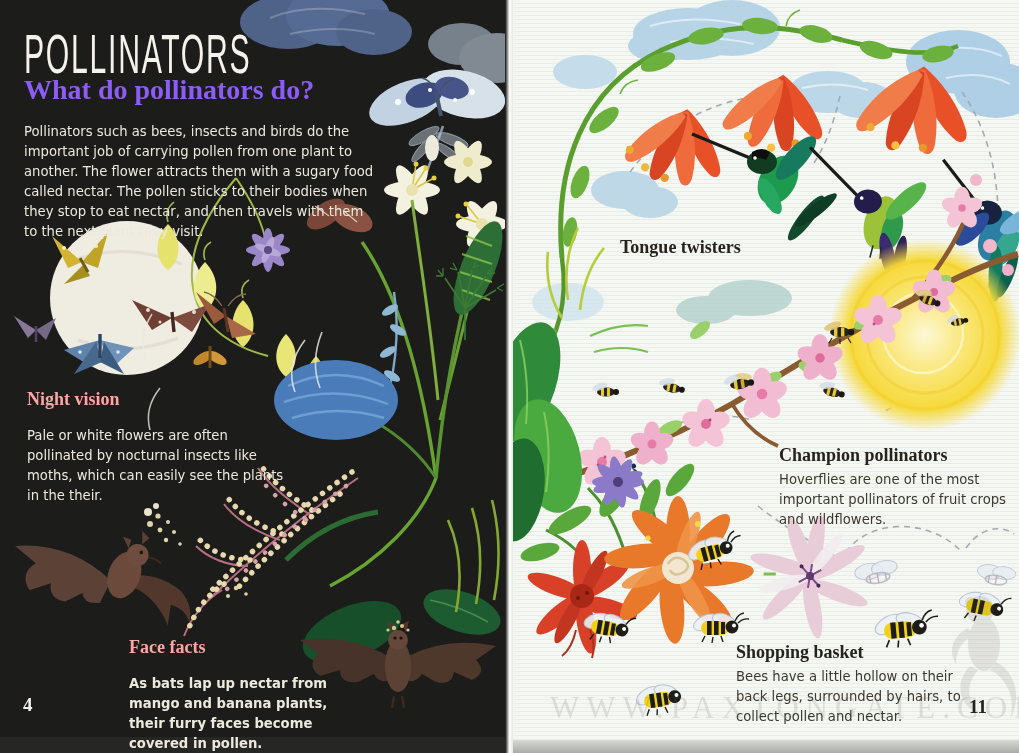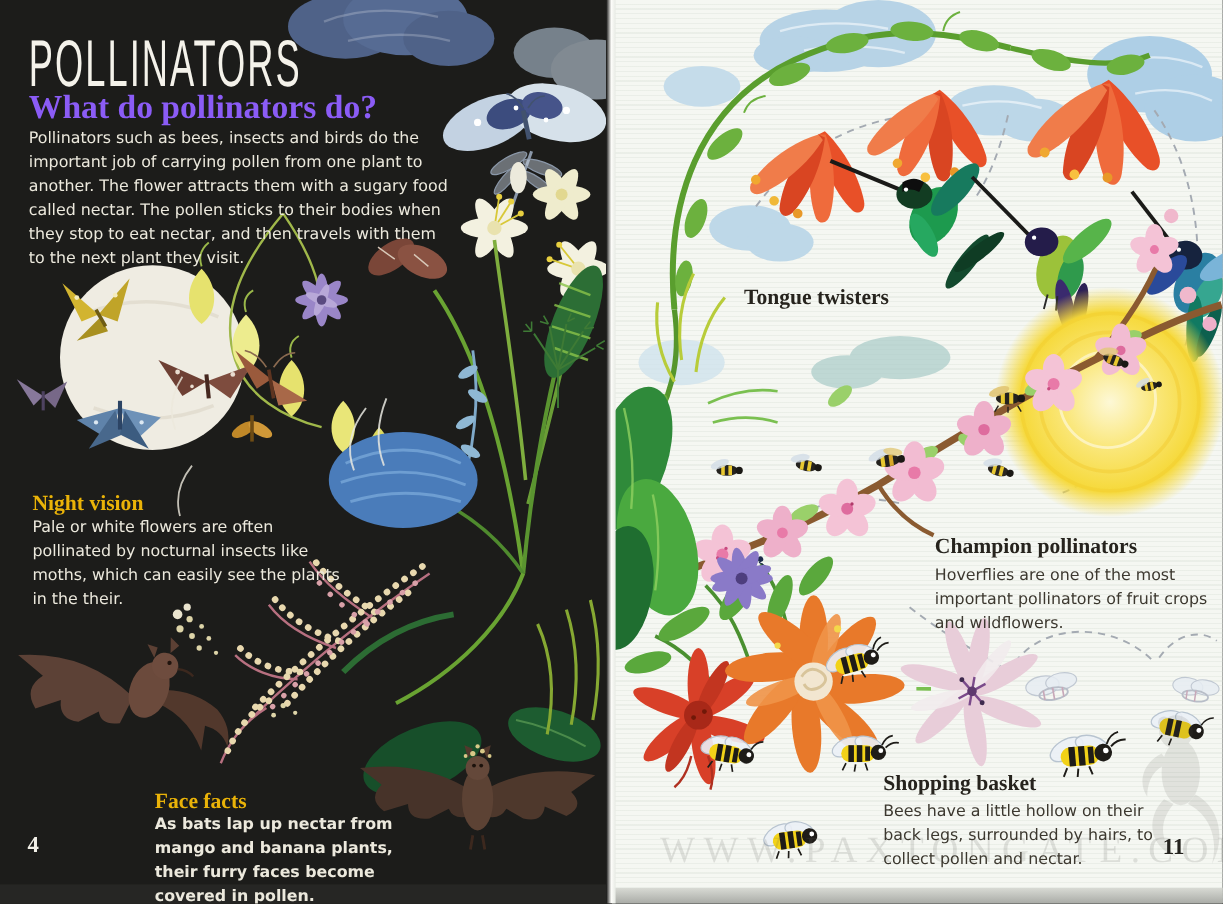--- a/index.html
+++ b/index.html
@@ -8,22 +8,22 @@
   .page-left{left:0;width:506px;background:#1c1c1a;}
   .page-left::after{content:"";position:absolute;left:0;bottom:0;width:100%;height:16px;background:#262624;}
   .spine{position:absolute;top:0;left:505px;width:8px;height:753px;background:linear-gradient(to right,#0c0c0b,#fdfdfa 55%,#e7eae4);z-index:3;}
   .page-right{left:510px;width:509px;background:repeating-linear-gradient(180deg,rgba(255,255,255,0) 0 3px,rgba(210,218,208,.30) 3px 4px),#f5f7f2;}
   .page-right::after{content:"";position:absolute;left:0;bottom:0;width:100%;height:13px;background:linear-gradient(180deg,#d8dad4,#a9aba6);}
   svg.art{position:absolute;top:0;left:0;z-index:0;}
   .txt{position:absolute;z-index:2;}
   .title{font-family:"Liberation Sans",sans-serif;font-size:54px;font-weight:400;color:#f4f2ea;letter-spacing:3px;transform:scale(.56,1.02);transform-origin:top left;white-space:nowrap;}
   h2,h3{margin:0;font-family:"Liberation Serif",serif;}
   .page-left h2{font-size:28px;color:#8b5cf6;}
-  .page-left h3{font-size:18px;color:#eab308;margin-top:20px;}
-  .page-left p{margin:0 0 0 0;font-size:13.2px;line-height:1.52;color:#ece9dd;}
+  .page-left h3{font-size:18px;color:#fca5a5;}
+  .page-left p{margin:16px 0 0 0;font-size:13.2px;line-height:1.52;color:#ece9dd;}
   .page-right h3{font-size:18px;color:#26231d;}
   .page-right p{margin:4px 0 0 0;font-size:13.2px;line-height:1.52;color:#3c382f;}
   .pagenum{position:absolute;z-index:2;font-family:"Liberation Serif",serif;font-weight:700;font-size:19px;}
   .pagenum.left{color:#f2f0e8;left:23px;top:694px;}
   .pagenum.right{color:#24221e;left:459px;top:696px;}
   .watermark{position:absolute;z-index:1;left:40px;top:690px;font-family:"Liberation Serif",serif;font-size:31px;letter-spacing:7px;color:rgba(95,95,90,.16);white-space:nowrap;}
 </style>
 </head>
 <body>
 

